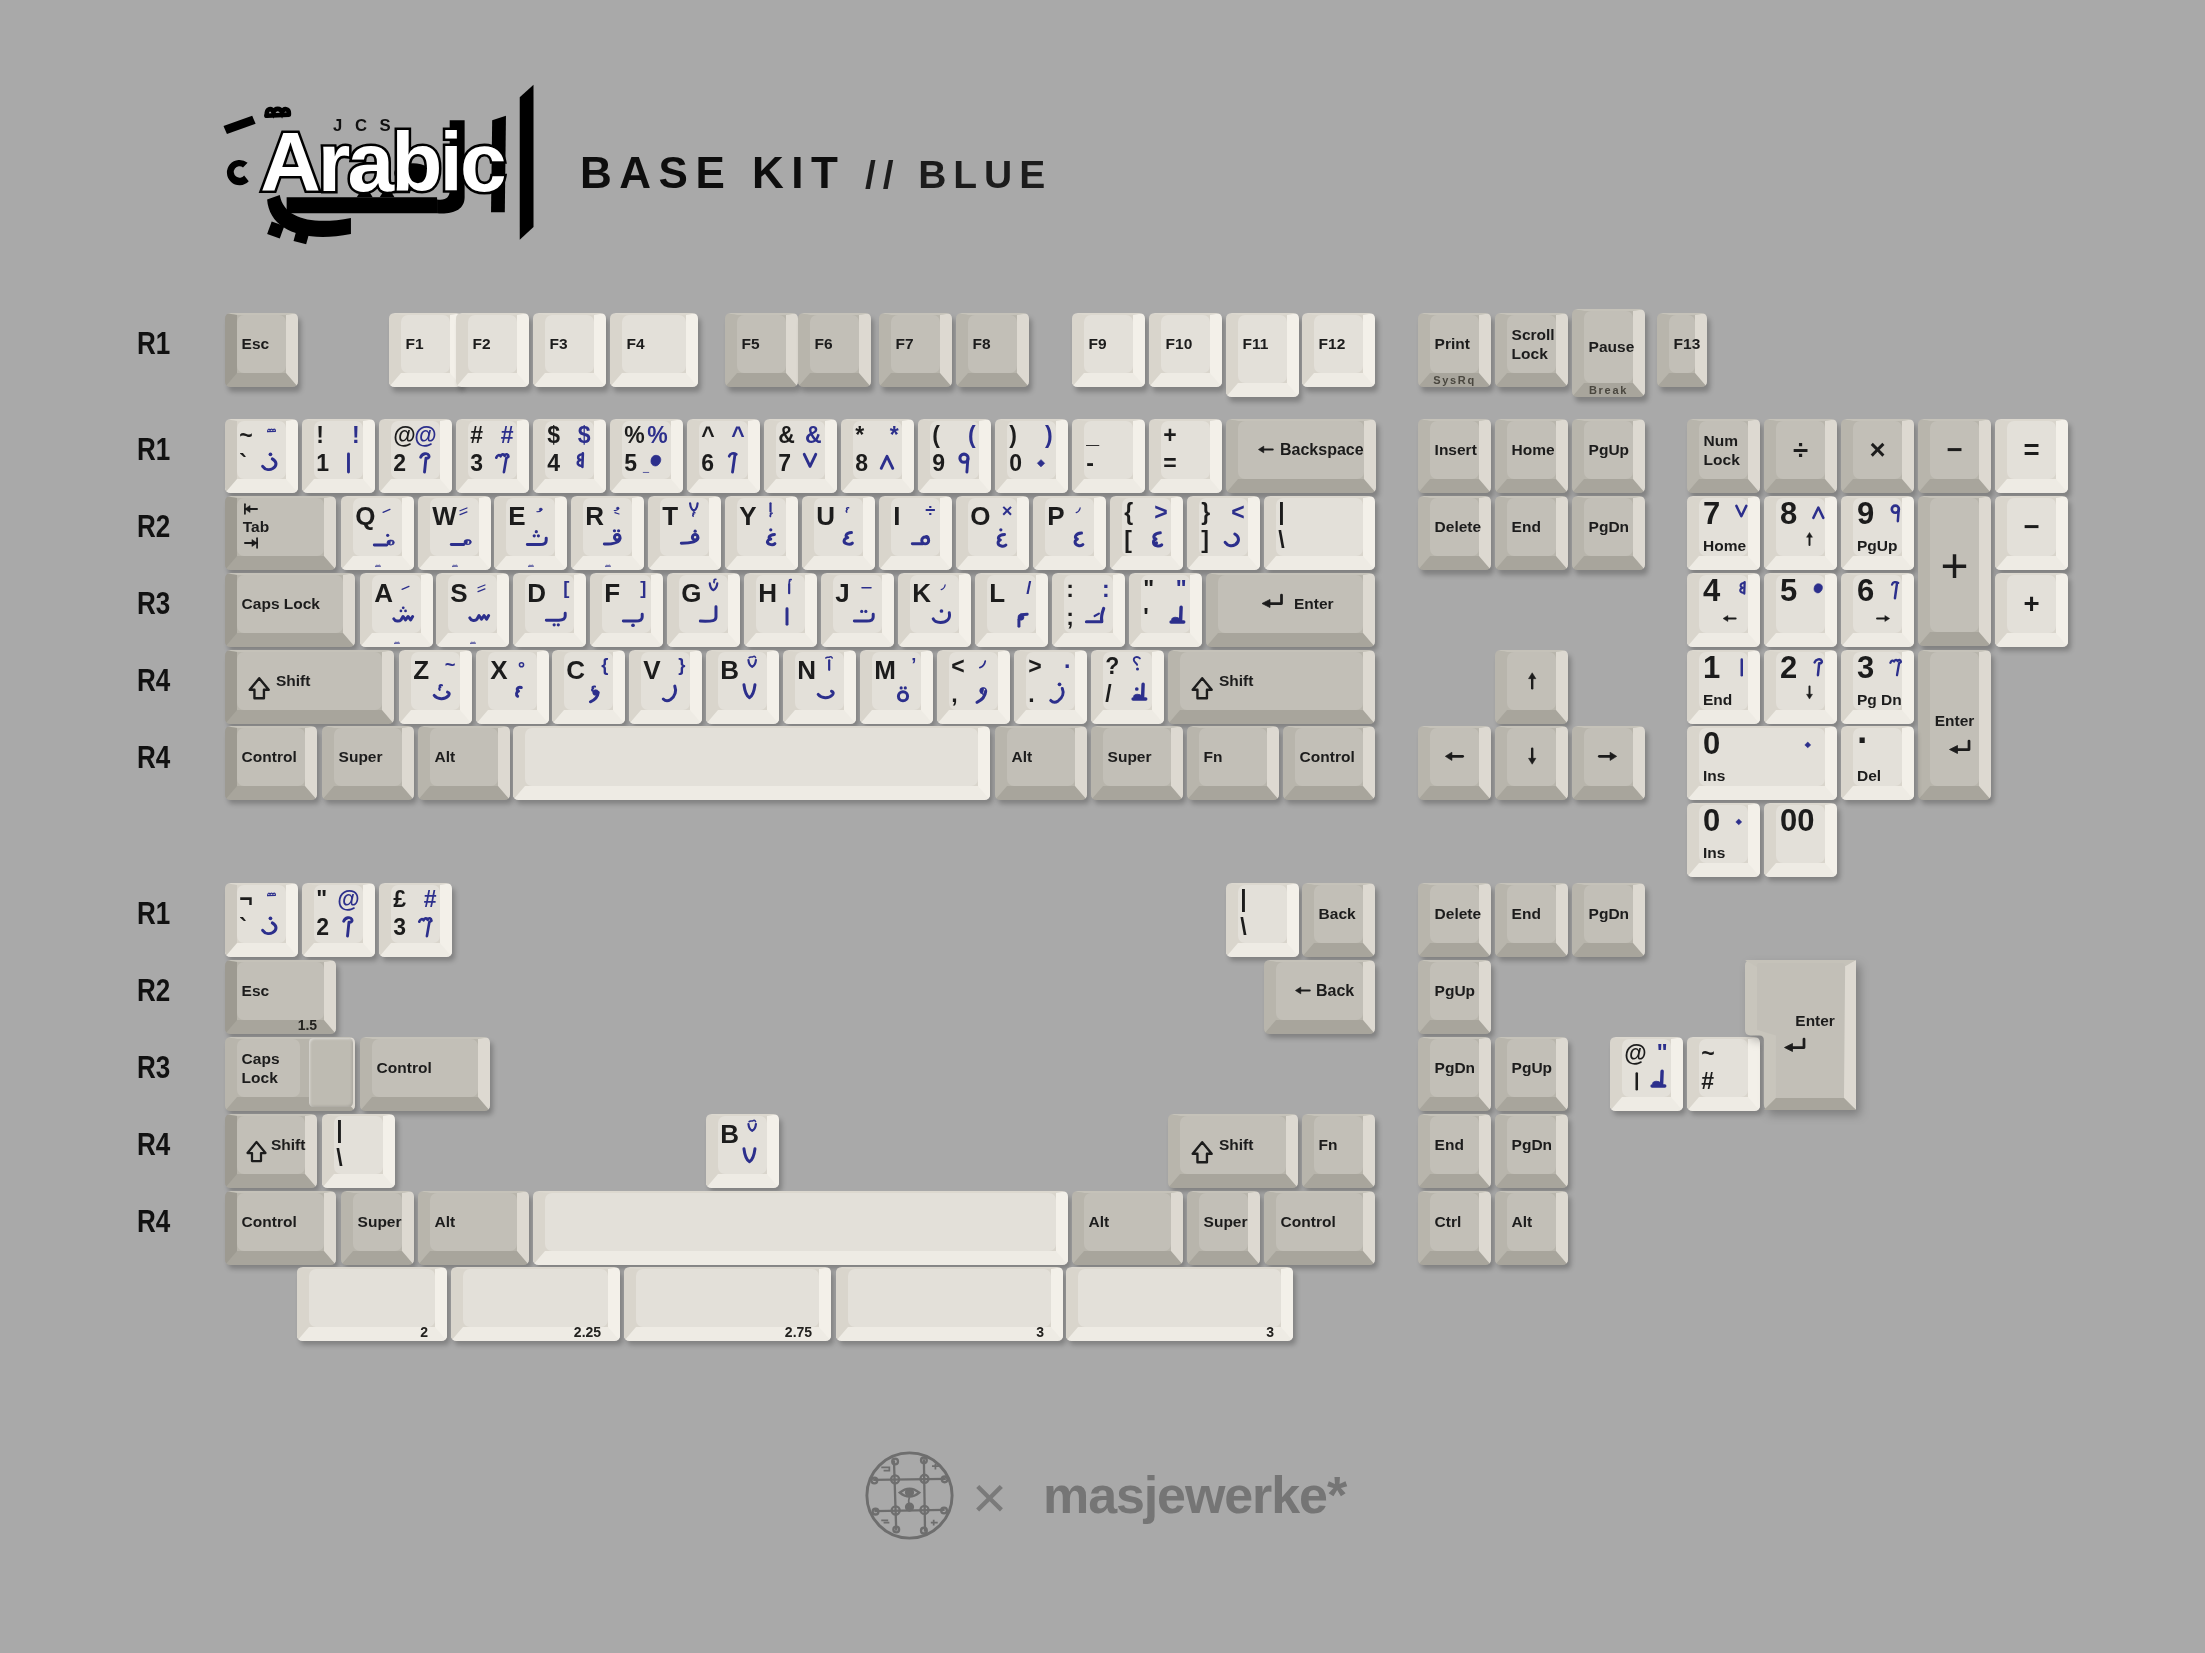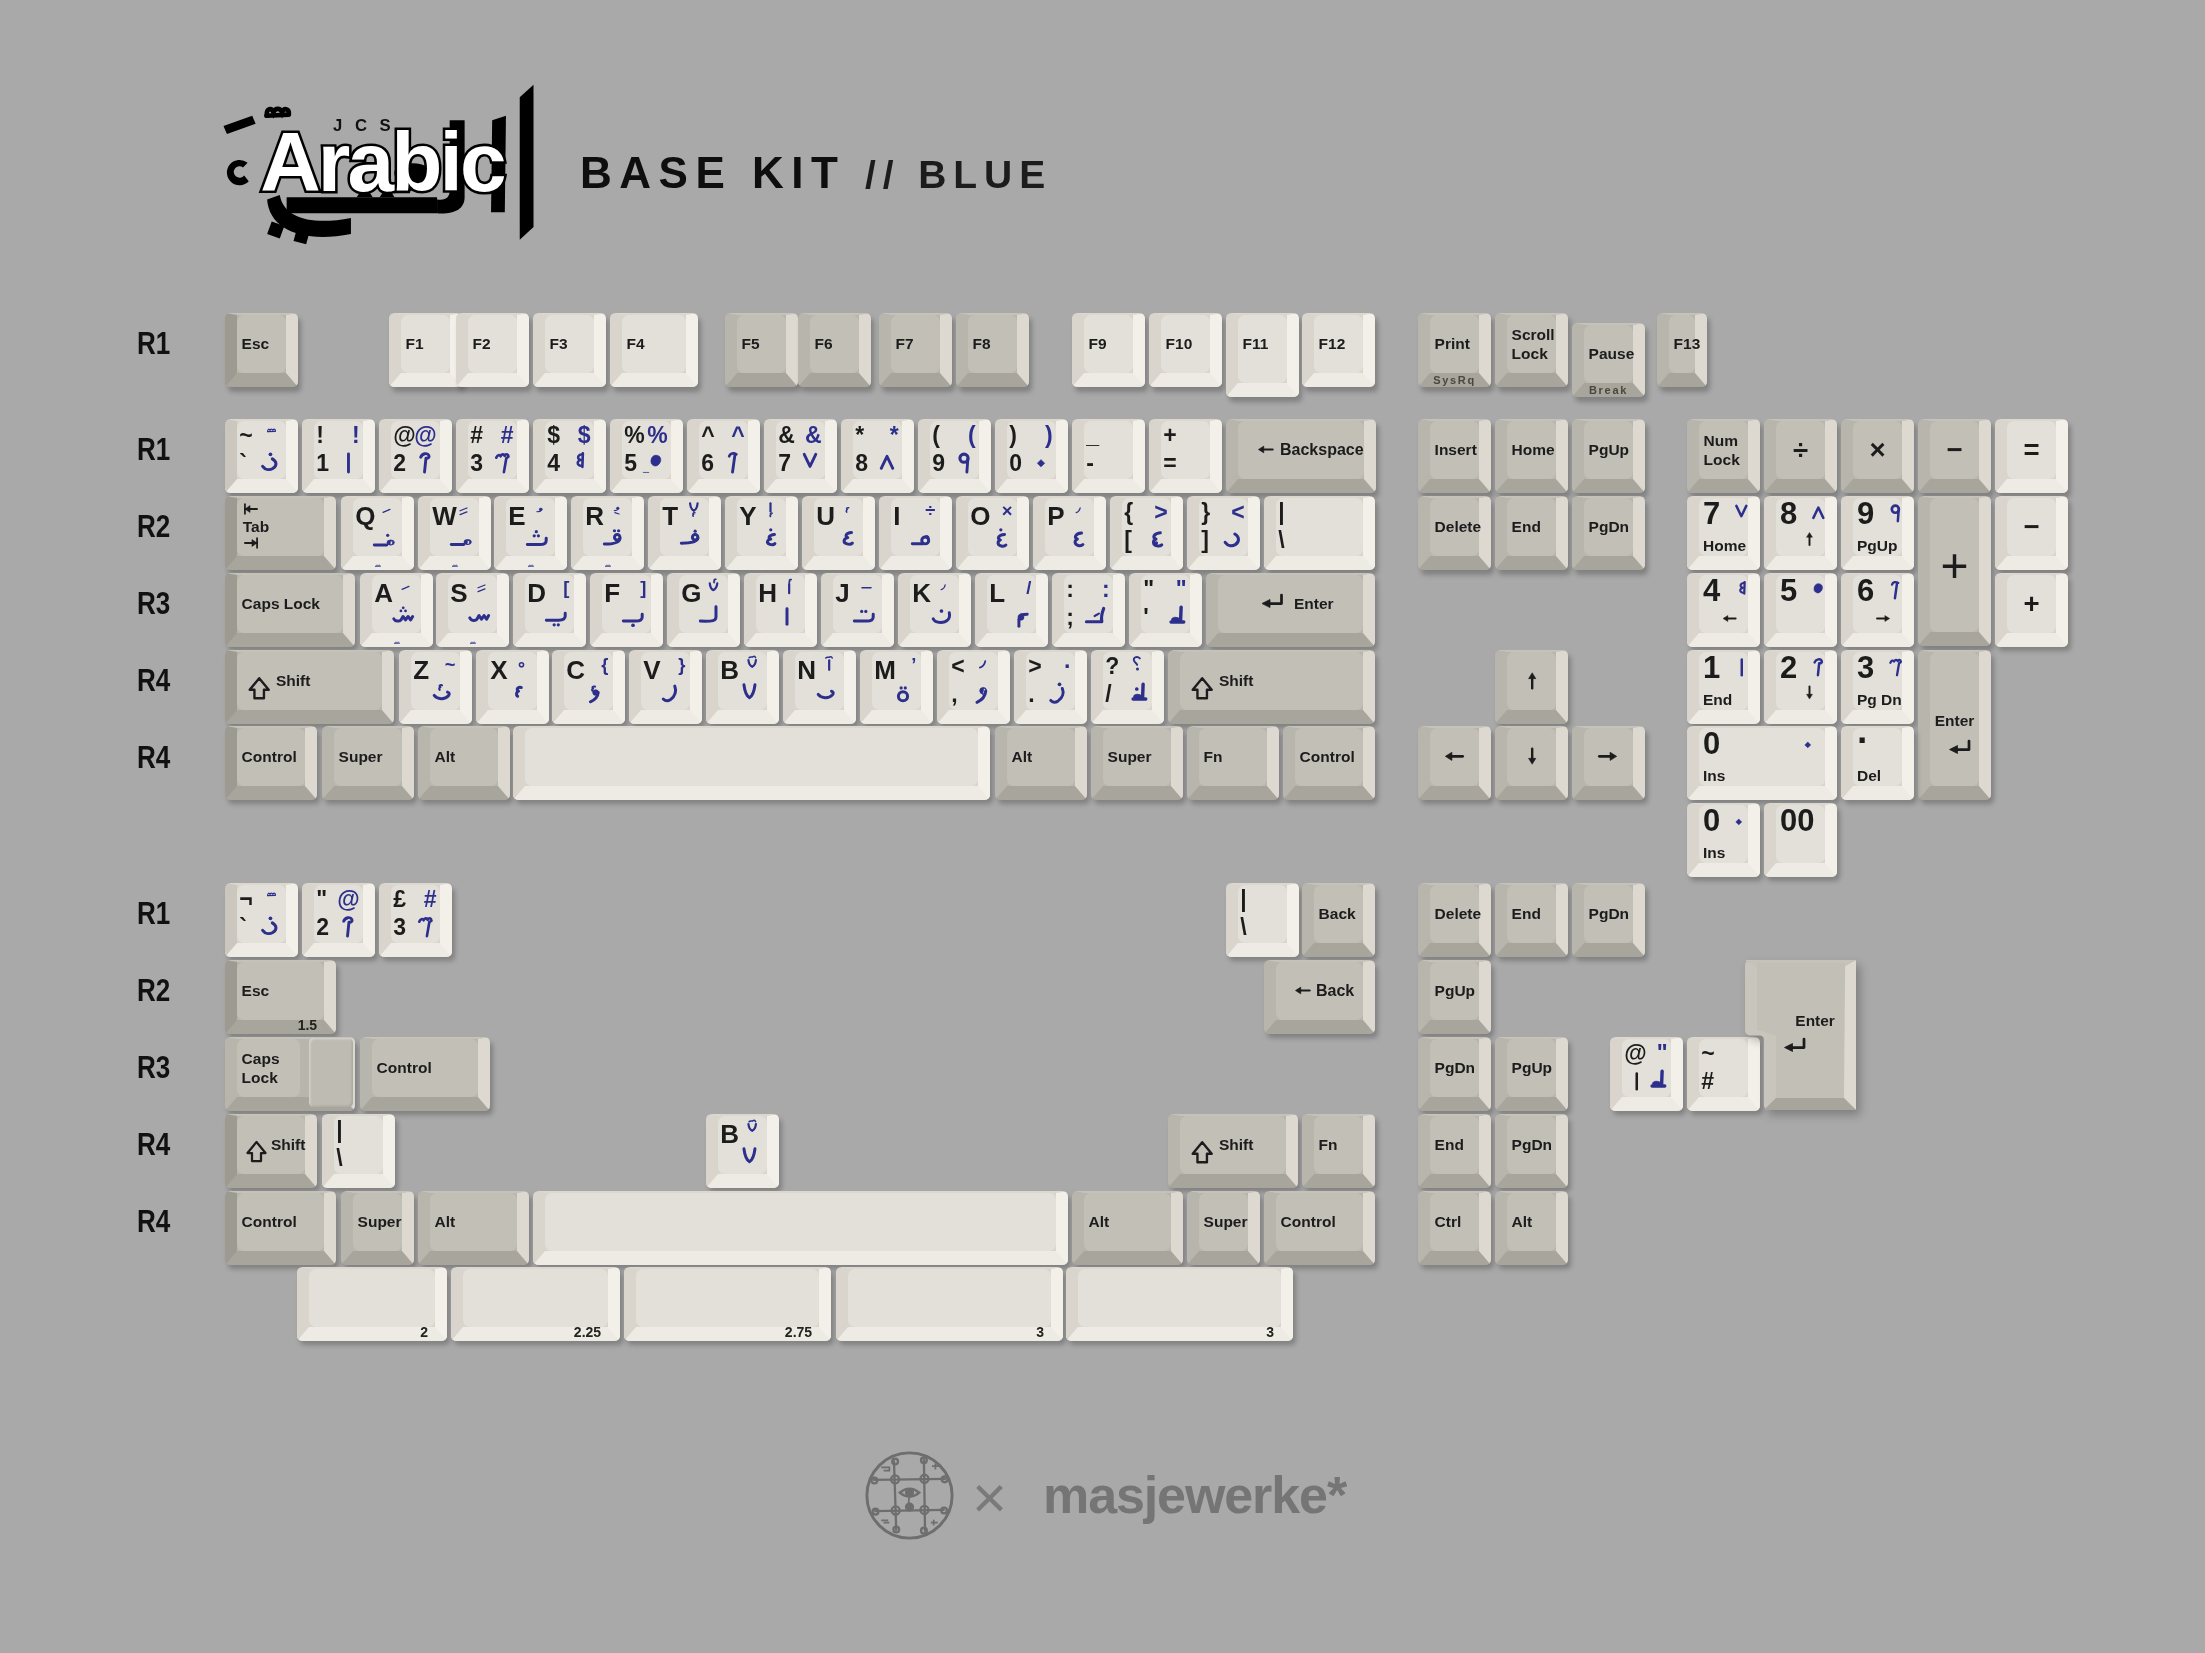--- a/index.html
+++ b/index.html
@@ -150,21 +150,21 @@
     <div class="f">
       <span class="md">Print</span>
       <span class="fr">SysRq</span>
     </div>
   </div>
 <div class="k g" style="left:1495px;top:313px;width:73px;height:74px">
     <div class="f">
       <span class="md2">Scroll<br>Lock</span>
     </div>
   </div>
-<div class="k g" style="left:1572px;top:323px;width:73px;height:74px">
+<div class="k g" style="left:1572px;top:309px;width:73px;height:88px">
     <div class="f">
       <span class="md">Pause</span>
       <span class="fr">Break</span>
     </div>
   </div>
 <div class="k g" style="left:1657px;top:313px;width:50px;height:74px">
     <div class="f">
       <span class="md">F13</span>
     </div>
   </div>

